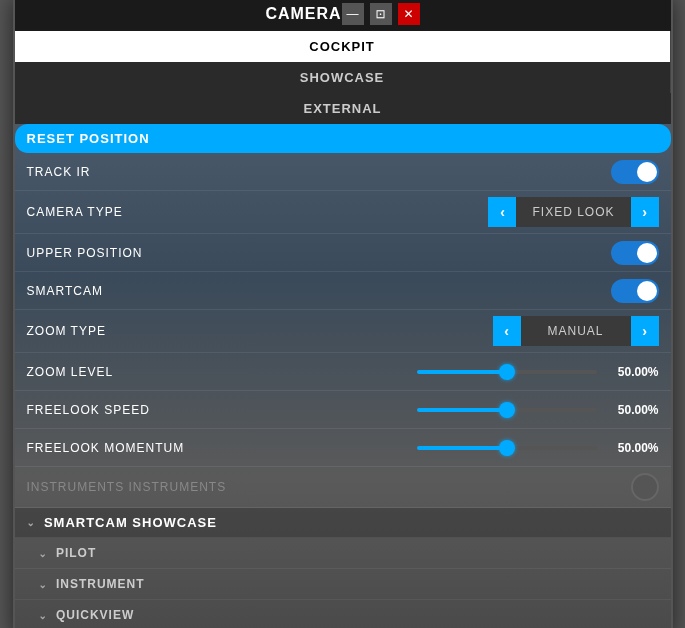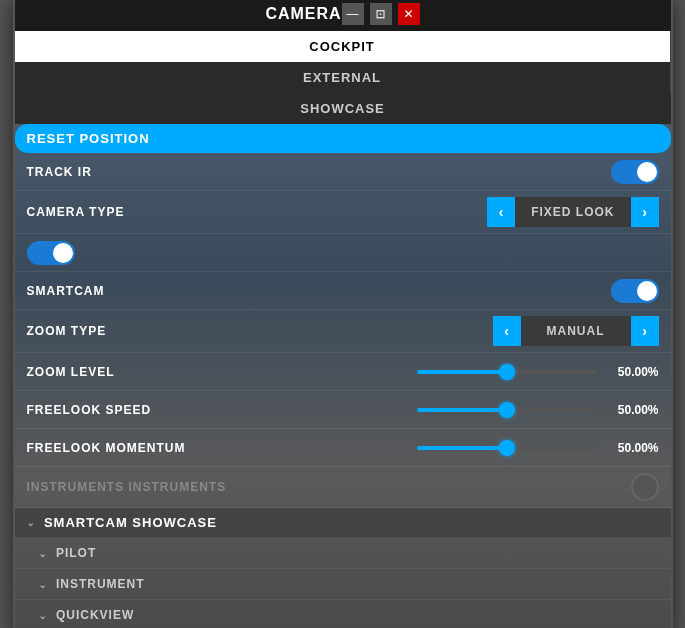--- a/index.html
+++ b/index.html
@@ -98,21 +98,21 @@
       display: flex;
       align-items: center;
       padding: 6px 12px;
       border-bottom: 1px solid rgba(255,255,255,0.08);
       min-height: 38px;
     }
 
     .row-label {
       color: #fff;
       font-size: 12px;
-      font-weight: bold;
+      font-weight: normal;
       letter-spacing: 1px;
       flex: 1;
     }
 
     .row-label.disabled {
       color: #888;
     }
 
     
     .toggle-switch {
@@ -170,21 +170,21 @@
       cursor: pointer;
       display: flex;
       align-items: center;
       justify-content: center;
     }
 
     .selector-value {
       background: #3a3a3a;
       color: #ccc;
       font-size: 12px;
-      font-weight: bold;
+      font-weight: normal;
       letter-spacing: 1px;
       padding: 0 16px;
       height: 30px;
       display: flex;
       align-items: center;
       min-width: 110px;
       justify-content: center;
     }
 
     
@@ -281,22 +281,22 @@
     <span class="title-bar-text">CAMERA</span>
     <div class="title-bar-controls">
       <button class="title-btn">—</button>
       <button class="title-btn">⊡</button>
       <button class="title-btn close">✕</button>
     </div>
   </div>
 
   <div class="tabs">
     <div class="tab active">COCKPIT</div>
+    <div class="tab">SHOWCASE</div>
     <div class="tab">EXTERNAL</div>
-    <div class="tab">SHOWCASE</div>
   </div>
 
   <div class="content">
 
     <div class="section-header">RESET POSITION</div>
 
     <div class="row">
       <span class="row-label">TRACK IR</span>
       <div class="toggle-switch">
         <div class="toggle-track on">
@@ -308,20 +308,21 @@
     <div class="row">
       <span class="row-label">CAMERA TYPE</span>
       <div class="selector">
         <button class="selector-btn">‹</button>
         <div class="selector-value">FIXED LOOK</div>
         <button class="selector-btn">›</button>
       </div>
     </div>
 
     <div class="row">
+      <span class="row-label">UPPER POSITION</span>
       <div class="toggle-switch">
         <div class="toggle-track on">
           <div class="toggle-knob"></div>
         </div>
       </div>
     </div>
 
     <div class="row">
       <span class="row-label">SMARTCAM</span>
       <div class="toggle-switch">

